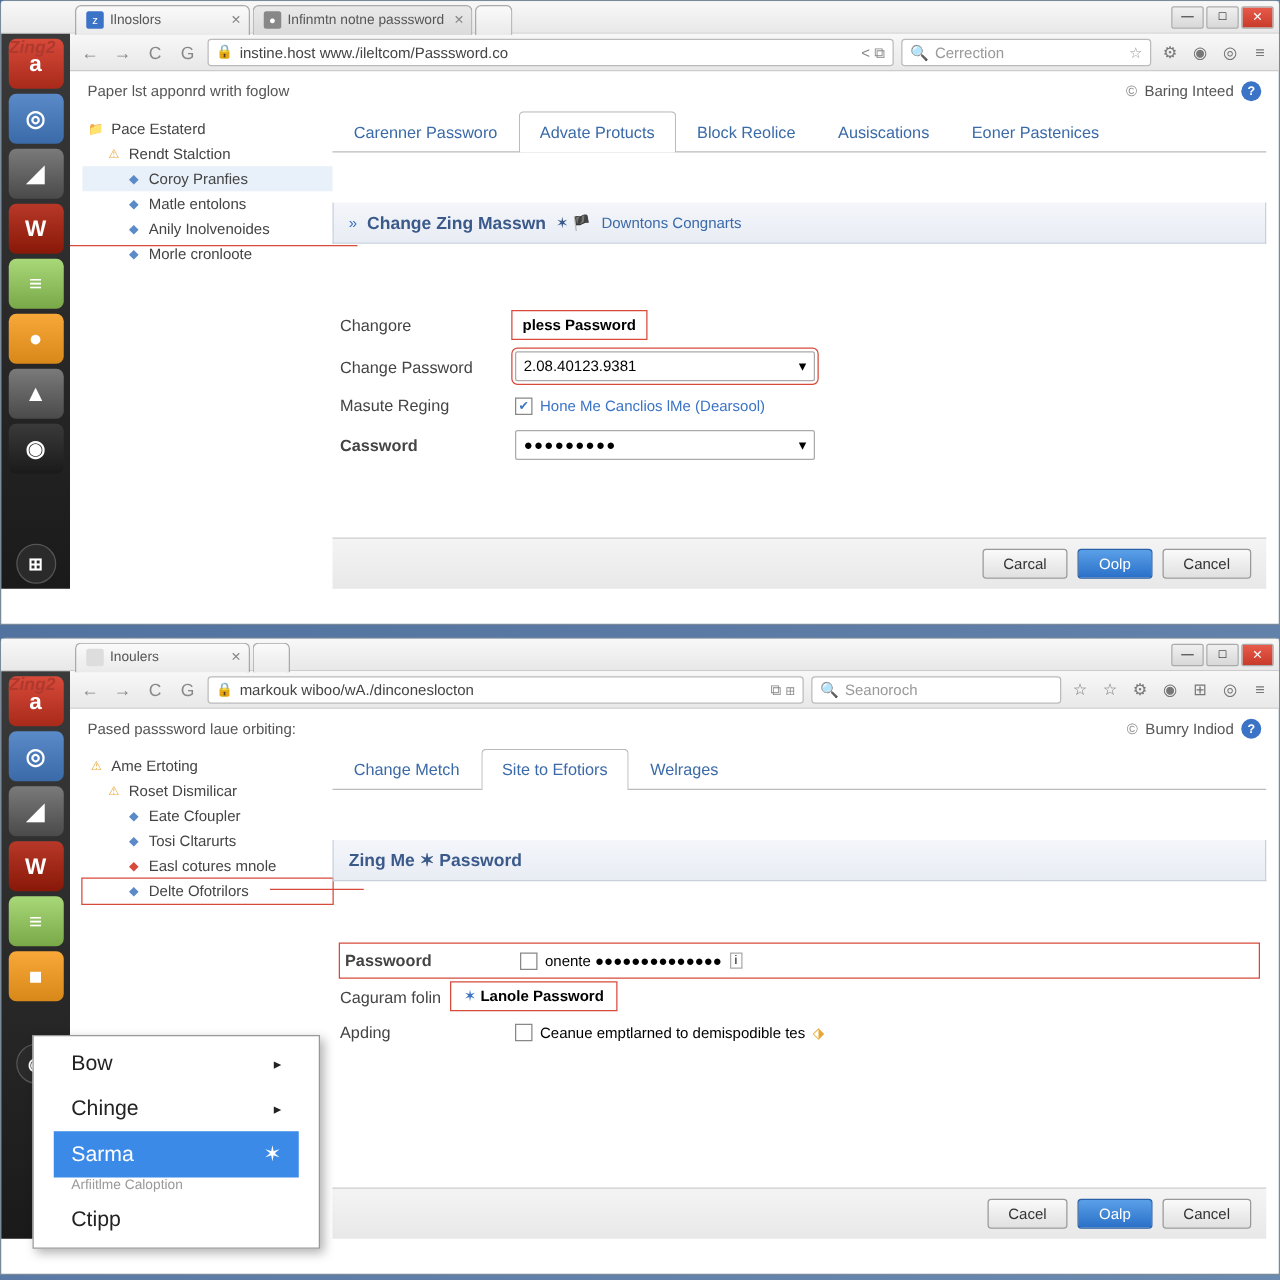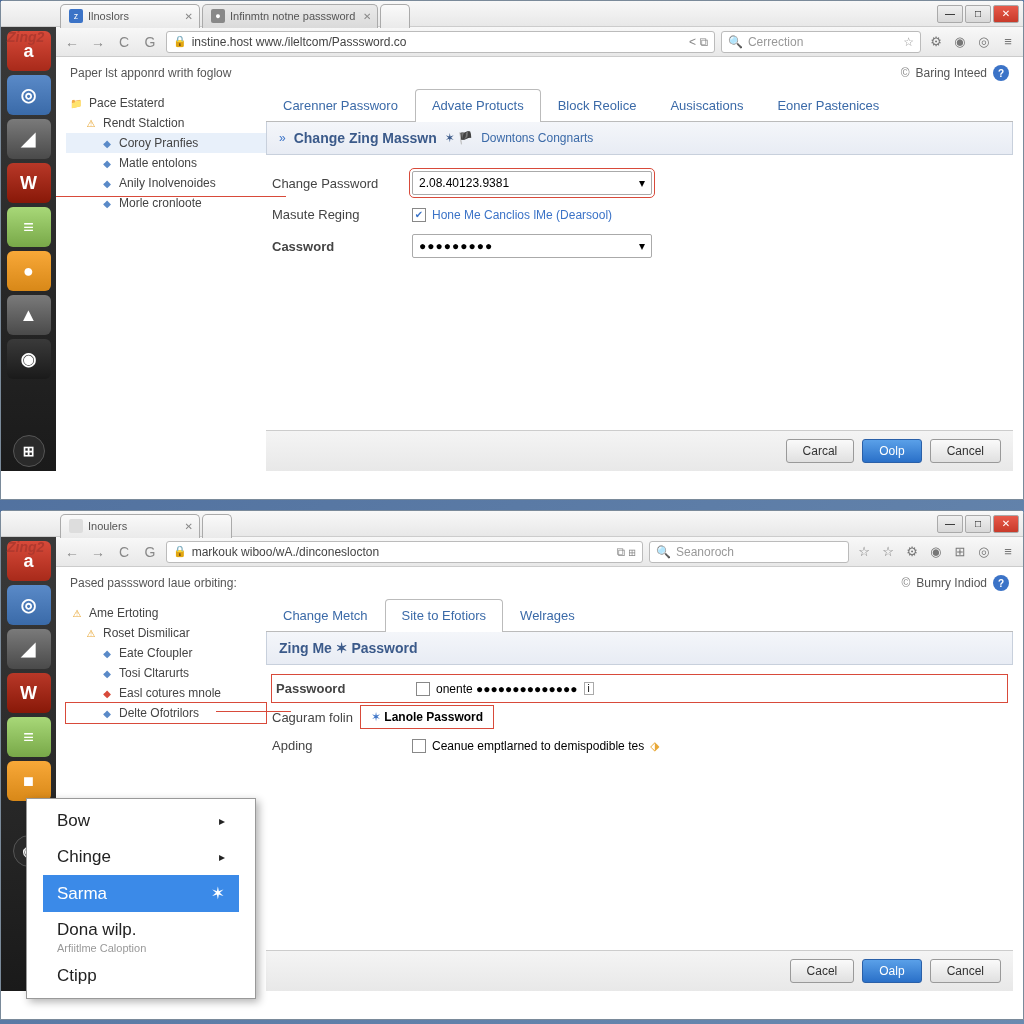--- a/index.html
+++ b/index.html
@@ -43,21 +43,21 @@
 .help-badge { width: 16px; height: 16px; background: #3b73c7; color: #fff; border-radius: 50%; display: flex; align-items: center; justify-content: center; font-size: 10px; font-weight: bold; }
 .content-row { display: flex; flex: 1; padding: 0 0 0 10px; }
 .tree { width: 200px; padding: 4px 0; }
 .tree-item { padding: 3px 4px; display: flex; align-items: center; gap: 5px; color: #444; font-size: 12px; cursor: pointer; }
 .tree-item.l1 { padding-left: 18px; }
 .tree-item.l2 { padding-left: 34px; }
 .tree-item.hl { outline: 1px solid #d84a3a; }
 .ticon { width: 14px; height: 12px; display: inline-flex; align-items: center; justify-content: center; font-size: 10px; }
 .folder { color: #e8b848; }
 .warn { color: #e8a838; }
-.main-panel { flex: 1; padding: 0 10px 0 0; display: flex; flex-direction: column; }
+.main-panel { flex: 1; padding: 0 10px 0 0; display: flex; flex-direction: column; gap: 40px; }
 .tabs { display: flex; border-bottom: 1px solid #bbb; }
 .tab { padding: 8px 16px; color: #3b6aa8; cursor: pointer; border: 1px solid transparent; border-bottom: none; font-size: 13px; }
 .tab.active { background: #fff; border-color: #bbb; border-radius: 4px 4px 0 0; margin-bottom: -1px; }
 .panel-head { background: linear-gradient(#f4f6fa,#e8ecf4); border: 1px solid #c8d0dc; border-top: none; padding: 8px 12px; display: flex; align-items: center; gap: 8px; color: #3b5a8a; }
 .panel-head .ph-title { font-weight: bold; font-size: 14px; }
 .panel-head .ph-sub { color: #3b6aa8; font-size: 12px; }
 .form-area { padding: 10px 6px; flex: 1; }
 .form-row { display: flex; align-items: center; padding: 6px 0; gap: 10px; }
 .form-row label { width: 130px; color: #444; font-size: 13px; }
 .form-row .field { width: 240px; height: 24px; border: 1px solid #aaa; border-radius: 2px; padding: 0 6px; display: flex; align-items: center; justify-content: space-between; background: #fff; position: relative; }
@@ -179,20 +179,24 @@
             <div class="tab">Eoner Pastenices</div>
           </div>
           <div class="panel-head">
             <span style="color:#3b73c7">»</span>
             <span class="ph-title">Change Zing Masswn</span>
             <span>✶ 🏴</span>
             <span class="ph-sub">Downtons Congnarts</span>
           </div>
           <div class="form-area">
             <div class="form-row">
+              <label>Changore</label>
+              <div class="hl-red" style="padding:2px 6px"><span style="font-weight:bold">pless Password</span></div>
+            </div>
+            <div class="form-row">
               <label>Change Password</label>
               <div class="field hl-red">
                 <span>2.08.40123.9381</span>
                 <span>▾</span>
               </div>
             </div>
             <div class="form-row">
               <label>Masute Reging</label>
               <div class="linkcell">
                 <span class="check">✔</span>
@@ -357,21 +361,18 @@
         <span class="arrow">▸</span>
       </div>
     <div class="cm-item">
         <span>Chinge</span>
         <span class="arrow">▸</span>
       </div>
     <div class="cm-item sel">
         <span>Sarma</span>
         <span>✶</span>
       </div>
-    <div class="cm-item" style="flex-direction:column;align-items:flex-start;padding-bottom:2px">
-        <span>Dona wilp.</span>
-      </div>
     <div class="cm-sub">Arfiitlme Caloption</div>
     <div class="cm-item">
         <span>Ctipp</span>
       </div>
   </div>
 </div>
 
 </body></html>

